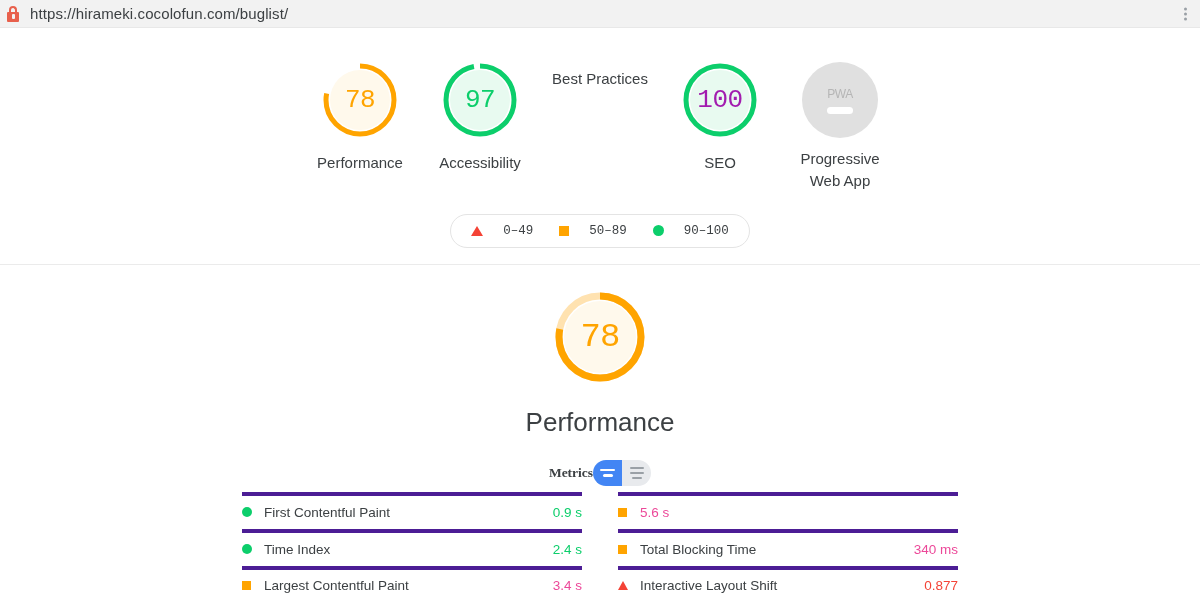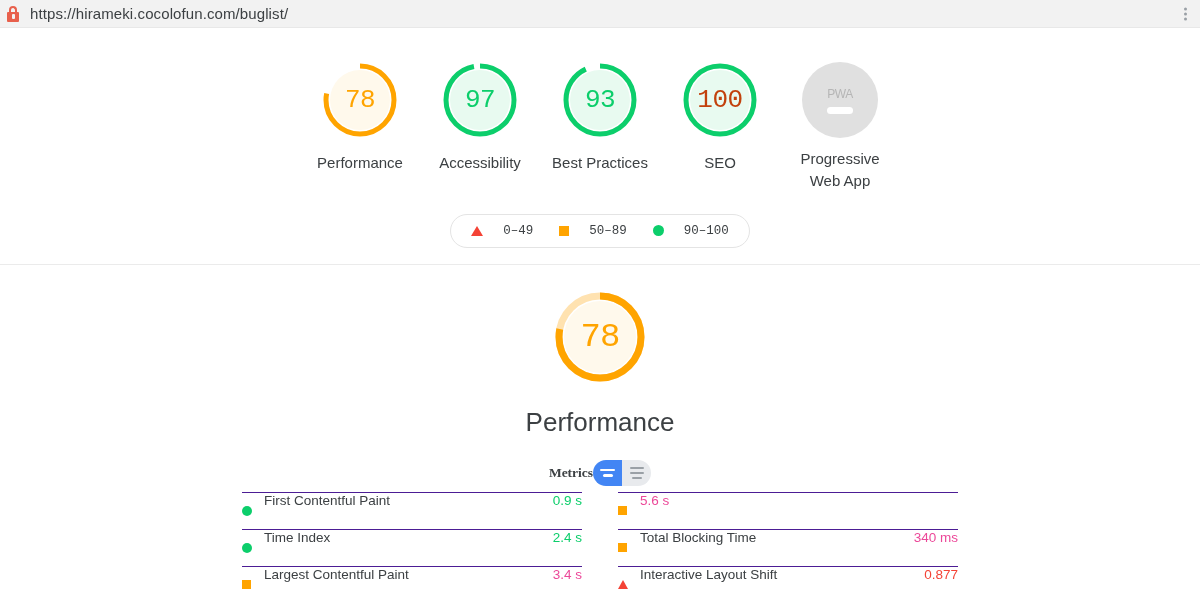--- a/index.html
+++ b/index.html
@@ -224,22 +224,23 @@
   .l-w1 { width: 15px; } .l-w2 { width: 10px; }
   .r-w1 { width: 14px; } .r-w2 { width: 14px; } .r-w3 { width: 10px; }
 
   .metrics-cols {
     display: flex;
     gap: 36px;
   }
   .mcol { flex: 1; }
   .mrow {
     display: flex;
+    align-items: center;
     height: 37px;
-    border-top: 1px solid #4c1d95;
+    border-top: 4px solid #4c1d95;
     font-size: 13.5px;
   }
   .mrow:last-child { border-bottom: 1px solid #eeeeee; }
   .mrow .ico { width: 22px; display: flex; align-items: center; }
   .mrow .nm { color: #3c4043; flex: 1; }
   .mrow .val { font-family: "Liberation Sans", sans-serif; font-size: 13.5px; }
   .v-green { color: #0cce6b; }
   .v-orange { color: #ec4899; }
   .v-red { color: #f44336; }
   .m-ci { width: 10px; height: 10px; border-radius: 50%; background: #0cce6b; }
@@ -287,37 +288,30 @@
         <svg width="84" height="84" viewBox="0 0 84 84">
           <circle cx="42" cy="42" r="30" fill="#e8faf0"></circle>
           <circle cx="42" cy="42" r="34" fill="none" stroke="#0cce6b" stroke-width="5" stroke-dasharray="207.2 213.6" stroke-linecap="butt" transform="rotate(-90 42 42)"></circle>
         </svg>
         <span class="gauge-num" style="color:#0cce6b">97</span>
       </div>
       <div class="gauge-label">Accessibility</div>
     </div>
 
     <div class="gauge-cell">
-      <div class="gauge-ring">
-        <svg width="84" height="84" viewBox="0 0 84 84">
-          <circle cx="42" cy="42" r="30" fill="#e8faf0"></circle>
-          <circle cx="42" cy="42" r="34" fill="none" stroke="#0cce6b" stroke-width="5" stroke-dasharray="198.6 213.6" stroke-linecap="butt" transform="rotate(-90 42 42)"></circle>
-        </svg>
-        <span class="gauge-num" style="color:#0cce6b">93</span>
-      </div>
       <div class="gauge-label">Best Practices</div>
     </div>
 
     <div class="gauge-cell">
       <div class="gauge-ring">
         <svg width="84" height="84" viewBox="0 0 84 84">
           <circle cx="42" cy="42" r="30" fill="#e8faf0"></circle>
           <circle cx="42" cy="42" r="34" fill="none" stroke="#0cce6b" stroke-width="5"></circle>
         </svg>
-        <span class="gauge-num" style="color:#c2410c">100</span>
+        <span class="gauge-num" style="color:#a21caf">100</span>
       </div>
       <div class="gauge-label">SEO</div>
     </div>
 
     <div class="gauge-cell">
       <div class="pwa-circle">
         <span class="pwa-text">PWA</span>
         <span class="pwa-dash"></span>
       </div>
       <div class="gauge-label" style="white-space:pre-line">Progressive

